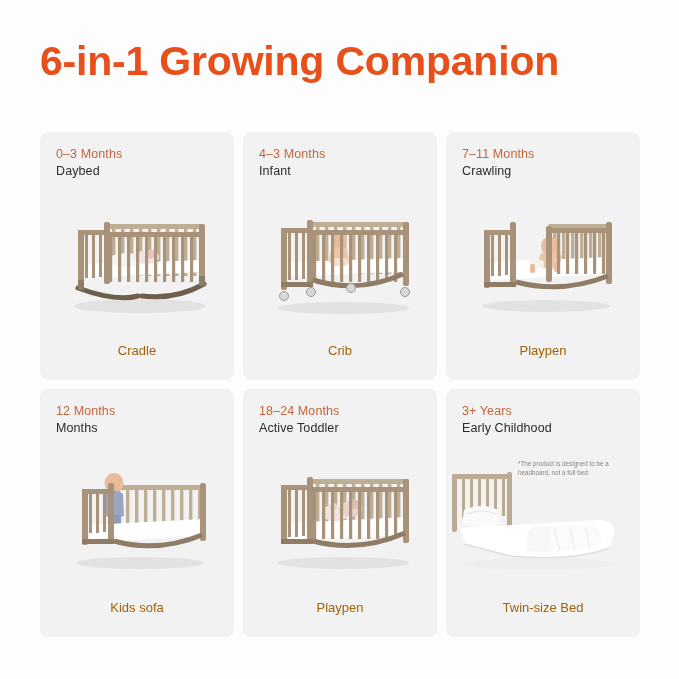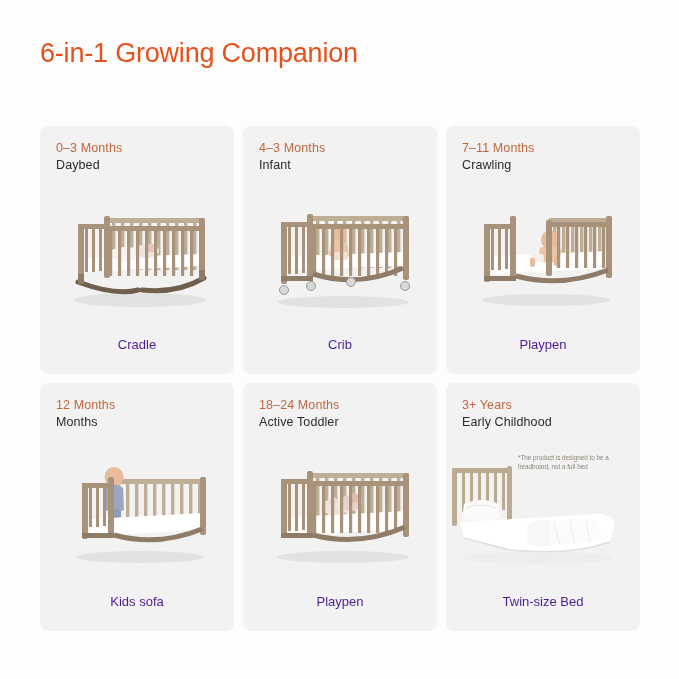--- a/index.html
+++ b/index.html
@@ -7,29 +7,29 @@
     width: 679px; height: 679px;
     background: #ffffff;
     font-family: "Liberation Sans", sans-serif;
     overflow: hidden;
   }
   .page { position: relative; width: 679px; height: 679px; background: #fdfdfd; }
 
   .page-title {
     position: absolute;
     left: 40px; top: 38px;
-    font-size: 27px;
-    font-weight: normal;
+    font-size: 41px;
+    font-weight: bold;
     color: #e8501b;
     letter-spacing: -0.2px;
   }
 
   .grid {
     position: absolute;
-    left: 40px; top: 126px;
+    left: 40px; top: 132px;
     width: 600px; height: 505px;
     display: grid;
     grid-template-columns: repeat(3, 1fr);
     grid-template-rows: repeat(2, 1fr);
     gap: 9px;
   }
 
   .card {
     background: #f2f2f2;
     border-radius: 8px;
@@ -58,21 +58,21 @@
     position: relative;
     display: flex;
     align-items: center;
     justify-content: center;
   }
   .art { display:block; }
 
   .caption {
     text-align: center;
     font-size: 13px;
-    color: #4c1d95;
+    color: #a16207;
     padding-bottom: 22px;
   }
 
   .disclaimer {
     position: absolute;
     right: 10px; top: 22px;
     width: 112px;
     font-size: 6.3px;
     line-height: 1.5;
     color: #8c8479;

